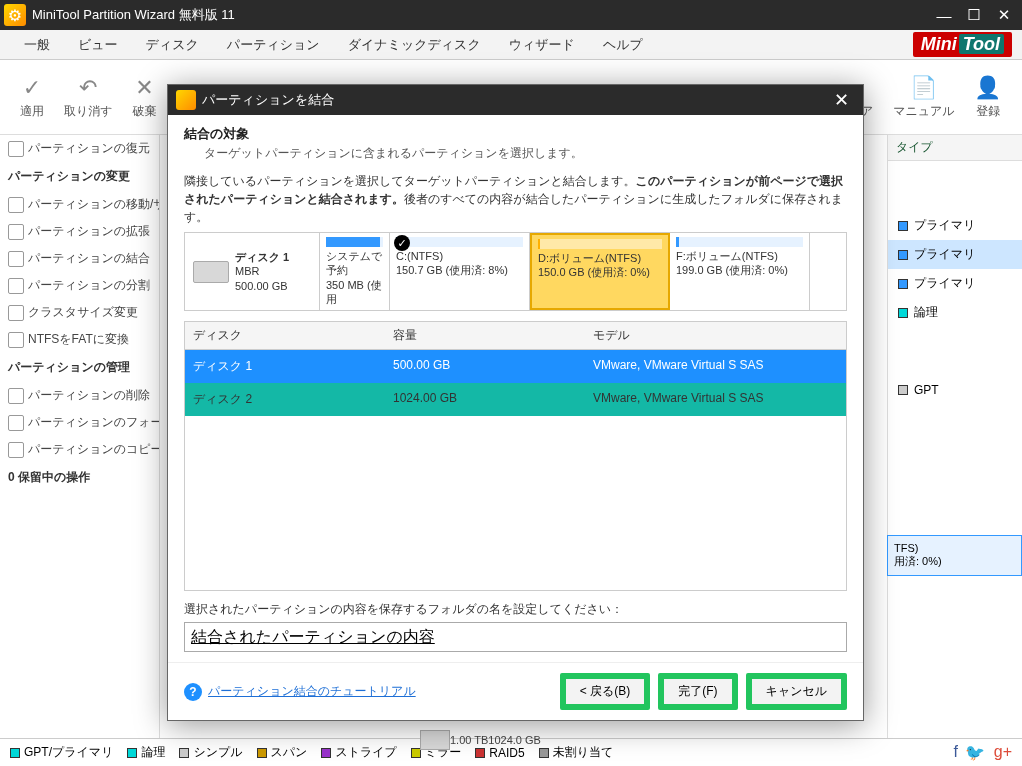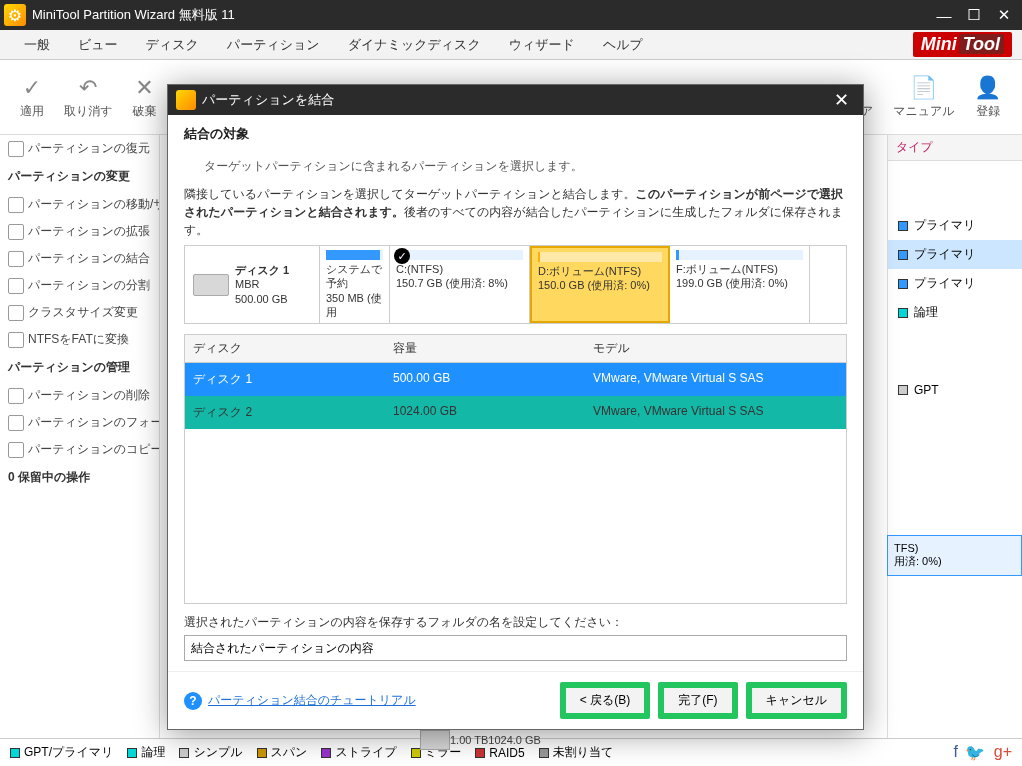--- a/index.html
+++ b/index.html
@@ -9,59 +9,59 @@
 .titlebar { background: #2b2b2b; color: #fff; height: 30px; display: flex; align-items: center; padding: 0 4px; }
 .titlebar .app-icon { width: 22px; height: 22px; margin-right: 6px; background: linear-gradient(135deg,#ffd700,#ff8c00); border-radius: 3px; display:flex; align-items:center; justify-content:center;}
 .titlebar .title { font-size: 13px; flex: 1; }
 .titlebar .winbtns { display: flex; gap: 2px; }
 .titlebar .winbtn { width: 28px; height: 22px; color: #fff; display: flex; align-items: center; justify-content: center; cursor: pointer; font-size: 15px; }
 
 
 .menubar { background: #f3f3f3; border-bottom: 1px solid #ccc; height: 30px; display: flex; align-items: center; padding: 0 10px; }
 .menubar .menuitem { padding: 5px 14px; font-size: 13px; cursor: pointer; color: #333; }
 .menubar .logo { margin-left: auto; background: #c00; color: #fff; font-weight: bold; font-style: italic; padding: 2px 8px; font-size: 18px; border-radius: 2px; }
-.menubar .logo span.tool { background:#7f1d1d; color:#fff; padding:0 4px; margin-left:2px; border-radius:2px;}
+.menubar .logo span.tool { background:#0f766e; color:#fff; padding:0 4px; margin-left:2px; border-radius:2px;}
 
 
 .toolbar { background: #fff; height: 75px; display: flex; align-items: center; padding: 0 10px; border-bottom: 1px solid #ddd; }
 .tool-btn { text-align: center; padding: 4px 10px; font-size: 12px; color: #555; cursor: pointer; }
 .tool-btn .icon { font-size: 22px; color: #888; display: block; margin-bottom: 2px; }
 .toolbar .right-tools { margin-left: auto; display: flex; }
 .toolbar .right-tools .tool-btn .icon { color: #666; }
 
 
 .content { display: flex; height: calc(766px - 30px - 30px - 75px - 28px); }
 .sidebar { width: 160px; background: #fff; border-right: 1px solid #ddd; font-size: 12px; overflow: hidden; }
 .sidebar .sec-head { font-weight: bold; padding: 6px 8px; color: #333; }
 .sidebar .item { padding: 5px 8px 5px 28px; color: #444; position: relative; cursor: pointer; white-space: nowrap; overflow: hidden; }
 .sidebar .item::before { content: ""; position: absolute; left: 8px; top: 50%; transform: translateY(-50%); width: 14px; height: 14px; border: 1px solid #999; border-radius: 2px; }
 
 
 .main { flex: 1; background: #fff; position: relative; }
 .right-panel { width: 135px; background:#fff; border-left:1px solid #ddd; font-size:12px;}
-.right-panel .hdr { background:#f5f5f5; border-bottom:1px solid #ddd; padding:4px 8px; color:#be185d;}
+.right-panel .hdr { background:#f5f5f5; border-bottom:1px solid #ddd; padding:4px 8px; color:#14532d;}
 .right-panel .row { padding:6px 10px; display:flex; align-items:center; gap:6px;}
 .right-panel .row.sel { background:#cde6ff;}
 .sq { width:10px; height:10px; border:1px solid #333; display:inline-block;}
 .sq.blue{background:#3399ff;} .sq.cyan{background:#00d8d8;} .sq.gray{background:#ccc;}
 
 
 .statusbar { height: 28px; background: #fff; border-top: 1px solid #ccc; display: flex; align-items: center; padding: 8px 10px; font-size: 12px; gap: 14px;}
 .statusbar .leg { display:flex; align-items:center; gap:4px;}
 .statusbar .social { margin-left:auto; display:flex; gap:8px; font-size:16px;}
 
 
 .overlay { position: absolute; left: 0; top: 60px; width: 1014px; height: 706px; }
 .dialog { position: absolute; left: 167px; top: 24px; width: 697px; background: #fff; box-shadow: 0 4px 30px rgba(0,0,0,0.4); border: 1px solid #666; }
 .dlg-title { background: #2b2b2b; color: #fff; height: 30px; display: flex; align-items: center; padding: 0 8px; }
 .dlg-title .dicon { width:20px; height:20px; background:linear-gradient(135deg,#ffd700,#ff8c00); border-radius:3px; margin-right:6px;}
 .dlg-title .txt { font-size: 13px; flex:1;}
 .dlg-title .close { cursor:pointer; font-size:18px; padding:0 6px;}
 .dlg-body { padding: 10px 16px; font-size: 12px; color: #333; }
-.dlg-body .heading { font-weight: bold; font-size: 13px; margin-bottom: 15px; color:#222;}
+.dlg-body .heading { font-weight: bold; font-size: 13px; margin-bottom: 2px; color:#222;}
 .dlg-body .sub { margin-left: 20px; margin-bottom: 10px; color:#555;}
 .dlg-body .instr { margin-bottom: 4px; line-height:1.5;}
 .dlg-body .instr b { font-weight:bold;}
 
 .disk-strip { border:1px solid #ccc; display:flex; margin:6px 0 10px; }
 .disk-strip .disk-label { width:135px; padding:6px 8px; border-right:1px solid #ccc; display:flex; align-items:center; gap:6px;}
 .disk-strip .disk-label .diskicon{width:36px;height:22px;background:#d8d8d8;border:1px solid #aaa;border-radius:2px;}
 .disk-strip .disk-label .info{font-size:11px; line-height:1.3;}
 .disk-strip .disk-label .info .name{font-weight:bold;}
 .disk-strip .part { flex:0 0 auto; padding:4px 6px; border-right:1px solid #ccc; font-size:11px; line-height:1.3; position:relative; cursor:pointer;}
@@ -77,21 +77,21 @@
 .disk-table .thead div{padding:5px 8px;}
 .disk-table .col1{width:200px;} .disk-table .col2{width:200px;} .disk-table .col3{flex:1;}
 .disk-table .trow { display:flex; font-size:12px; cursor:pointer;}
 .disk-table .trow div{padding:8px 8px;}
 .disk-table .trow.selected{background:#1e90ff;color:#fff;}
 .disk-table .trow.alt{background:#14b8a6;}
 .disk-table .tbody{height:240px; overflow:auto;}
 
 .folder-section{margin-top:10px;}
 .folder-section .lbl{margin-bottom:4px;margin-top:7px;}
-.folder-section input{width:100%; padding:5px 6px; border:1px solid #aaa; font-size:12px;}
+.folder-section input{width:100%; padding:5px 6px; border:1px solid #aaa; font-size:16px;text-decoration:underline;}
 
 .dlg-foot { display:flex; align-items:center; padding:10px 16px; gap:8px; border-top:1px solid #eee;}
 .dlg-foot .help{display:flex;align-items:center;gap:6px;}
 .dlg-foot .help .qicon{width:18px;height:18px;border-radius:50%;background:#1e90ff;color:#fff;text-align:center;line-height:18px;font-size:12px;font-weight:bold;}
 .dlg-foot .help a{color:#1e6fd6;text-decoration:underline;font-size:12px;cursor:pointer;}
 .dlg-foot .spacer{flex:1;}
 .dlg-foot button{padding:4px 14px;font-size:12px;border:6px solid #22c55e;background:#f3f3f3;cursor:pointer;border-radius:2px;}
 
 
 .bg-disk { position:absolute; left:260px; top:595px; font-size:11px; color:#444;}

